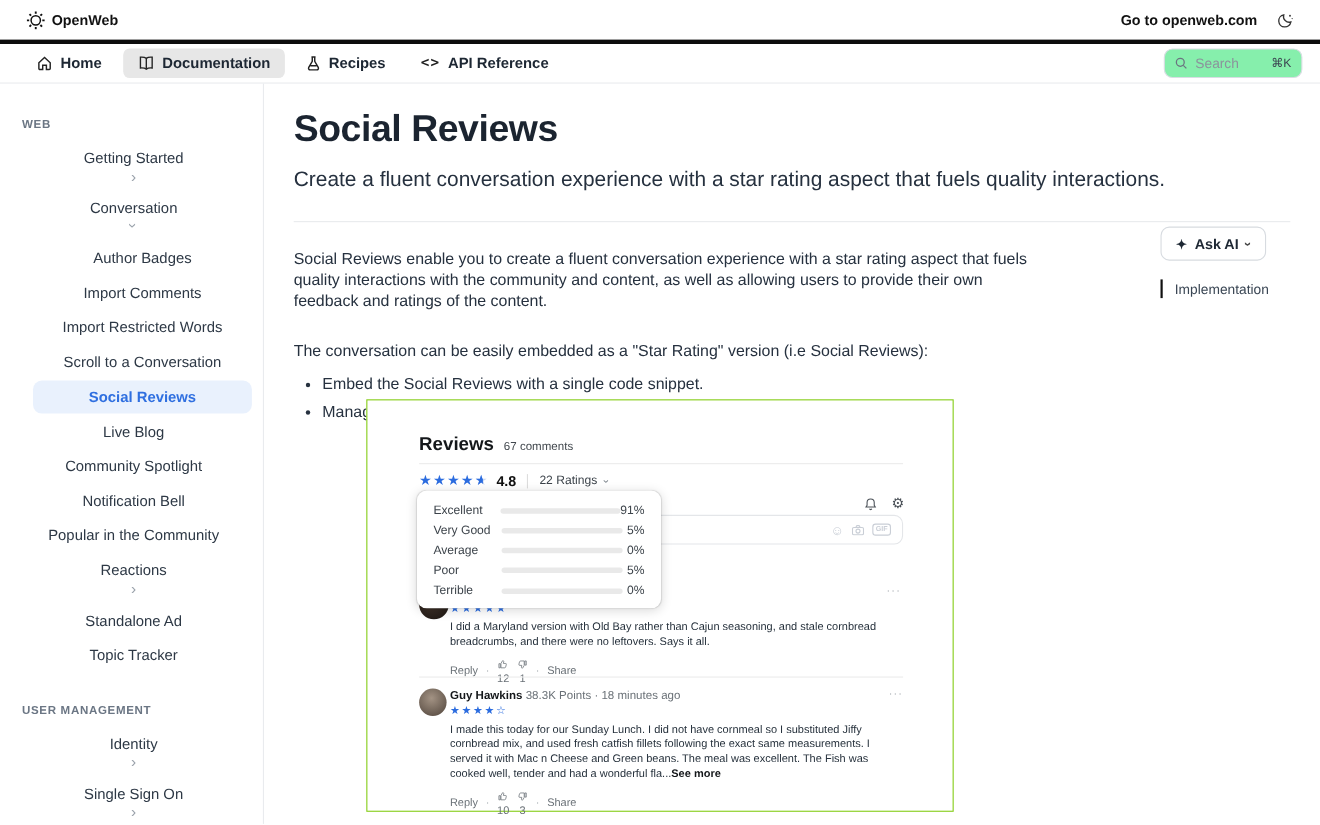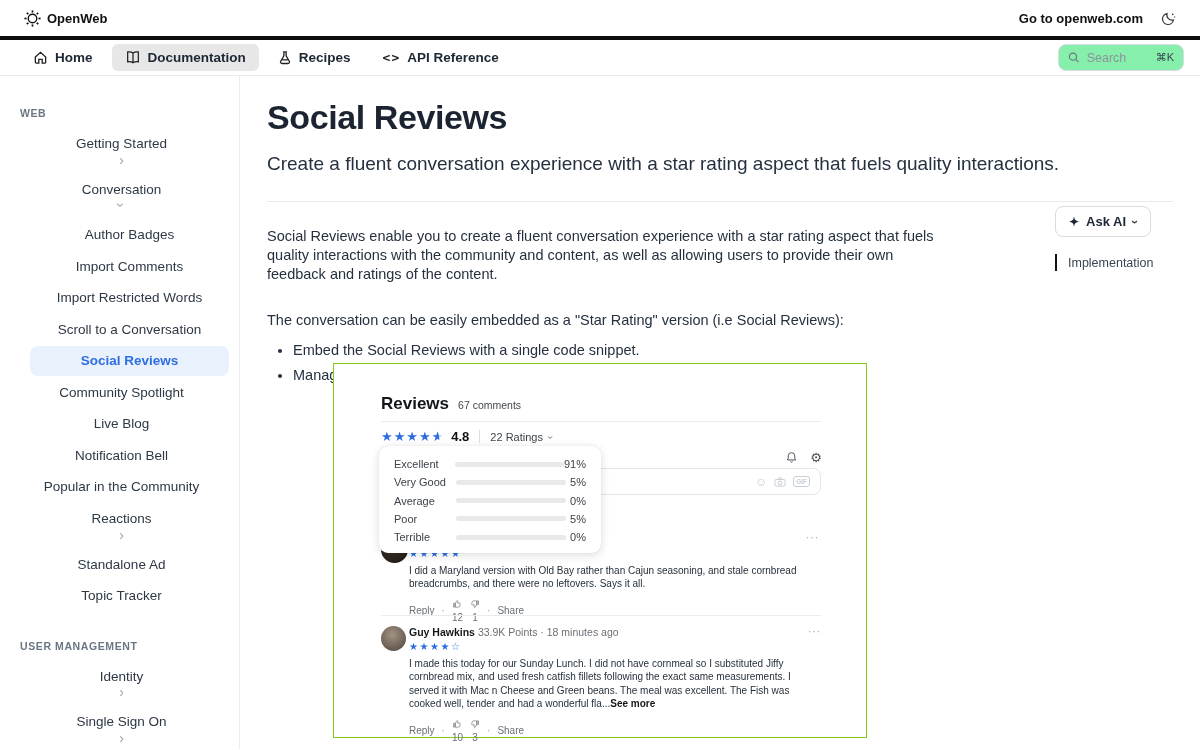--- a/index.html
+++ b/index.html
@@ -205,24 +205,24 @@
       <div class="side-item sub">
         <span>Import Restricted Words</span>
         </div>
       <div class="side-item sub">
         <span>Scroll to a Conversation</span>
         </div>
       <div class="side-item sub active">
         <span>Social Reviews</span>
         </div>
       <div class="side-item">
+        <span>Live Blog</span>
+        </div>
+      <div class="side-item">
         <span>Community Spotlight</span>
-        </div>
-      <div class="side-item">
-        <span>Live Blog</span>
         </div>
       <div class="side-item">
         <span>Notification Bell</span>
         </div>
       <div class="side-item">
         <span>Popular in the Community</span>
         </div>
       <div class="side-item">
         <span>Reactions</span>
         <span class="chev">›</span>
@@ -370,21 +370,21 @@
       </div>
     </div>
     <div class="wg comment-divider"></div>
 
     <div class="wg comment" style="top:262px">
       <span class="c-ellipsis">···</span>
       <span class="avatar av2"></span>
       <div class="c-body">
         <div class="c-name-row">
           <span class="c-name">Guy Hawkins</span>
-          <span>33.9K Points</span>
+          <span>38.3K Points</span>
           <span class="dot">·</span>
           <span>18 minutes ago</span>
         </div>
         <div class="c-stars"><span class="star">★</span><span class="star">★</span><span class="star">★</span><span class="star">★</span><span class="star outline">☆</span></div>
         <div class="c-text"><span>I made this today for our Sunday Lunch. I did not have cornmeal so I substituted Jiffy cornbread mix, and used fresh catfish fillets following the exact same measurements. I served it with Mac n Cheese and Green beans. The meal was excellent. The Fish was cooked well, tender and had a wonderful fla...</span><span class="see-more">See more</span></div>
         <div class="c-meta">
           <span class="act">Reply</span>
           <span class="dot">·</span>
           <span class="thumb">
             <svg width="10" height="10" viewBox="0 0 16 16">

